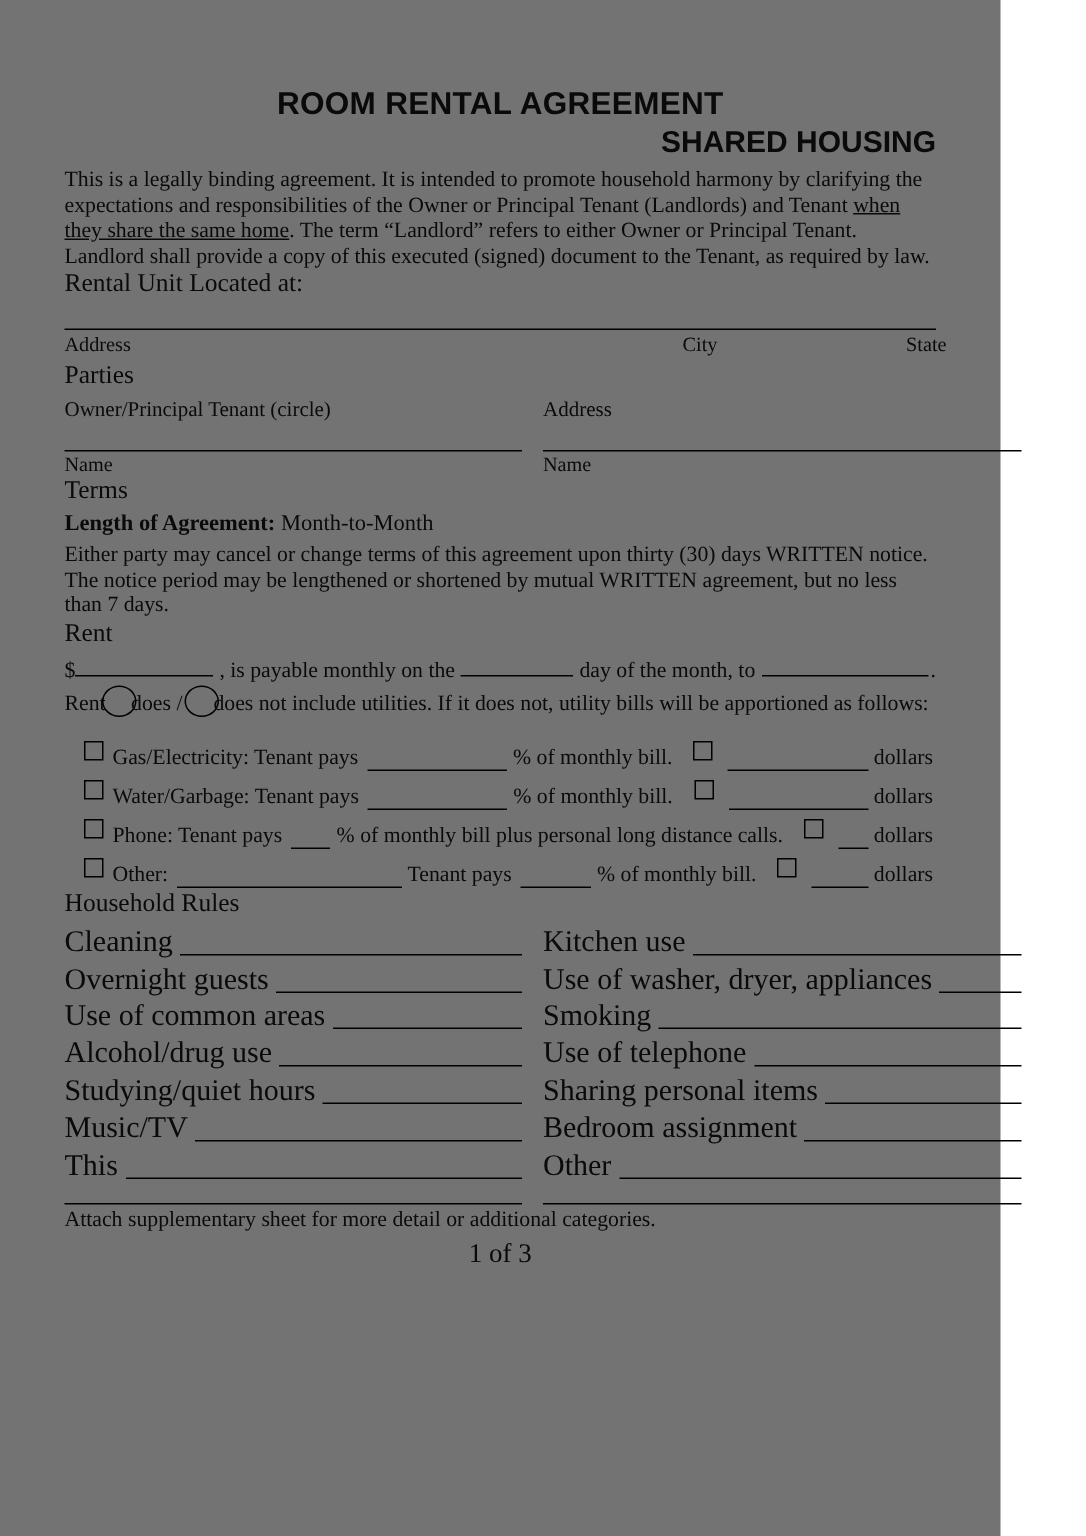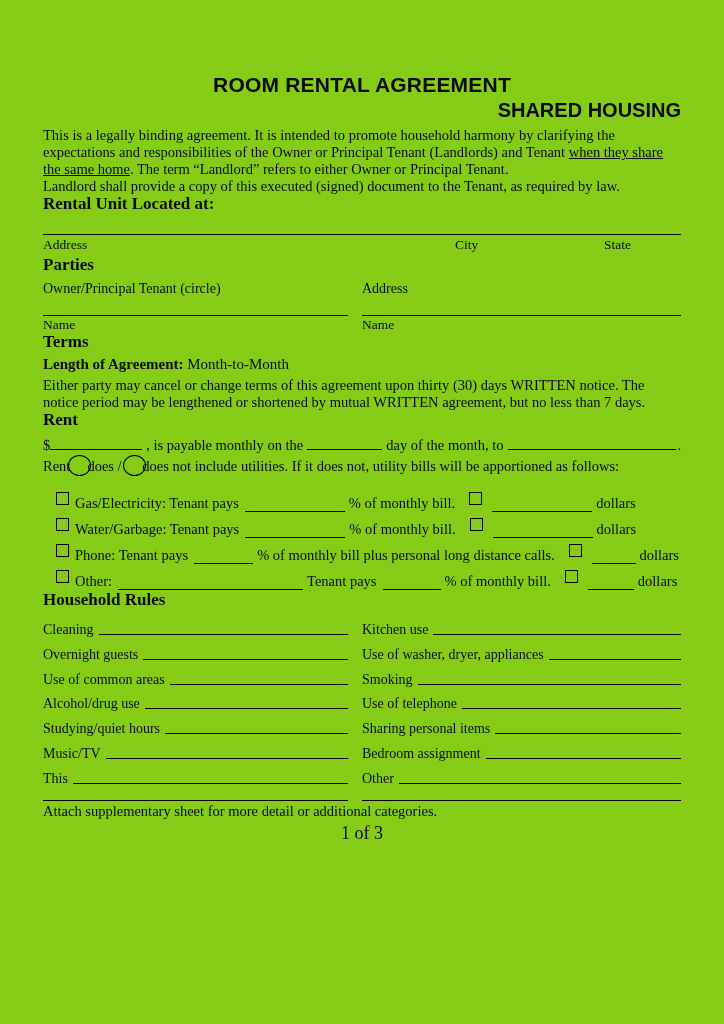--- a/index.html
+++ b/index.html
@@ -1,30 +1,30 @@
 <!DOCTYPE html>
 <html><head>
 <meta charset="utf-8">
 <style>
   html,body{margin:0;padding:0;background:#ffffff;}
   .page{
-    width:724px;height:1024px;box-sizing:border-box;position:relative;
-    padding:73px 43px 0 43px;background:#84cc16;color:#0a0a0a;
+    width:667px;height:1024px;box-sizing:border-box;position:relative;
+    padding:58px 43px 0 43px;background:#737373;color:#0a0a0a;
     font-family:"Liberation Serif", serif;font-size:14.5px;line-height:1.15;
   }
   
   .doc-title{
     margin:0 0 3px 0;text-align:center;font-family:"Liberation Sans", sans-serif;
     font-weight:bold;font-size:21px;letter-spacing:.2px;line-height:1.1;
   }
   .doc-subtitle{
     margin:0 0 6px 0;text-align:right;font-family:"Liberation Sans", sans-serif;
     font-weight:bold;font-size:20px;line-height:1.1;
   }
-  h3.sec{font-size:17px;font-weight:bold;margin:0;line-height:1.15;}
+  h3.sec{font-size:17px;font-weight:normal;margin:0;line-height:1.15;}
   .m-rental{margin-top:17px;}
   .m-parties{margin-top:19px;}
   .m-terms{margin-top:18px;}
   .m-rent{margin-top:19px;}
   .m-house{margin-top:18px;}
   p{margin:0;}
   .u{text-decoration:underline;}
   .intro{font-size:14.5px;line-height:1.16;}
   
   .fullrule{border-top:1.6px solid #000;margin-top:20px;}
@@ -51,21 +51,21 @@
     border-radius:50%;vertical-align:-5px;margin:0 -4px 0 -2px;
   }
   
   .utils{margin-top:10px;margin-left:13px;}
   .util{height:26px;display:flex;align-items:flex-end;white-space:nowrap;}
   .cb{display:inline-block;width:11px;height:11px;border:1.4px solid #000;align-self:center;margin-right:6px;flex:none;}
   .cb.second{margin-left:12px;}
   .util .txt{margin-right:2px;}
   
   .hh{margin-top:4px;}
-  .hrow{display:flex;align-items:flex-end;height:24.8px;font-size:14px;white-space:nowrap;justify-content:flex-end;}
+  .hrow{display:flex;align-items:flex-end;height:24.8px;font-size:20px;white-space:nowrap;justify-content:flex-end;}
   .hline{flex:1;border-bottom:1.6px solid #000;margin:0 0 3px 5px;min-width:20px;}
   .endlines{margin-top:13px;}
   .rule2{border-top:1.6px solid #000;}
   .attach-note{margin-top:2px;font-size:14.5px;}
   .pagenum{text-align:center;font-size:18px;margin-top:4px;}
 </style>
 </head>
 <body>
 
 <div class="page">

